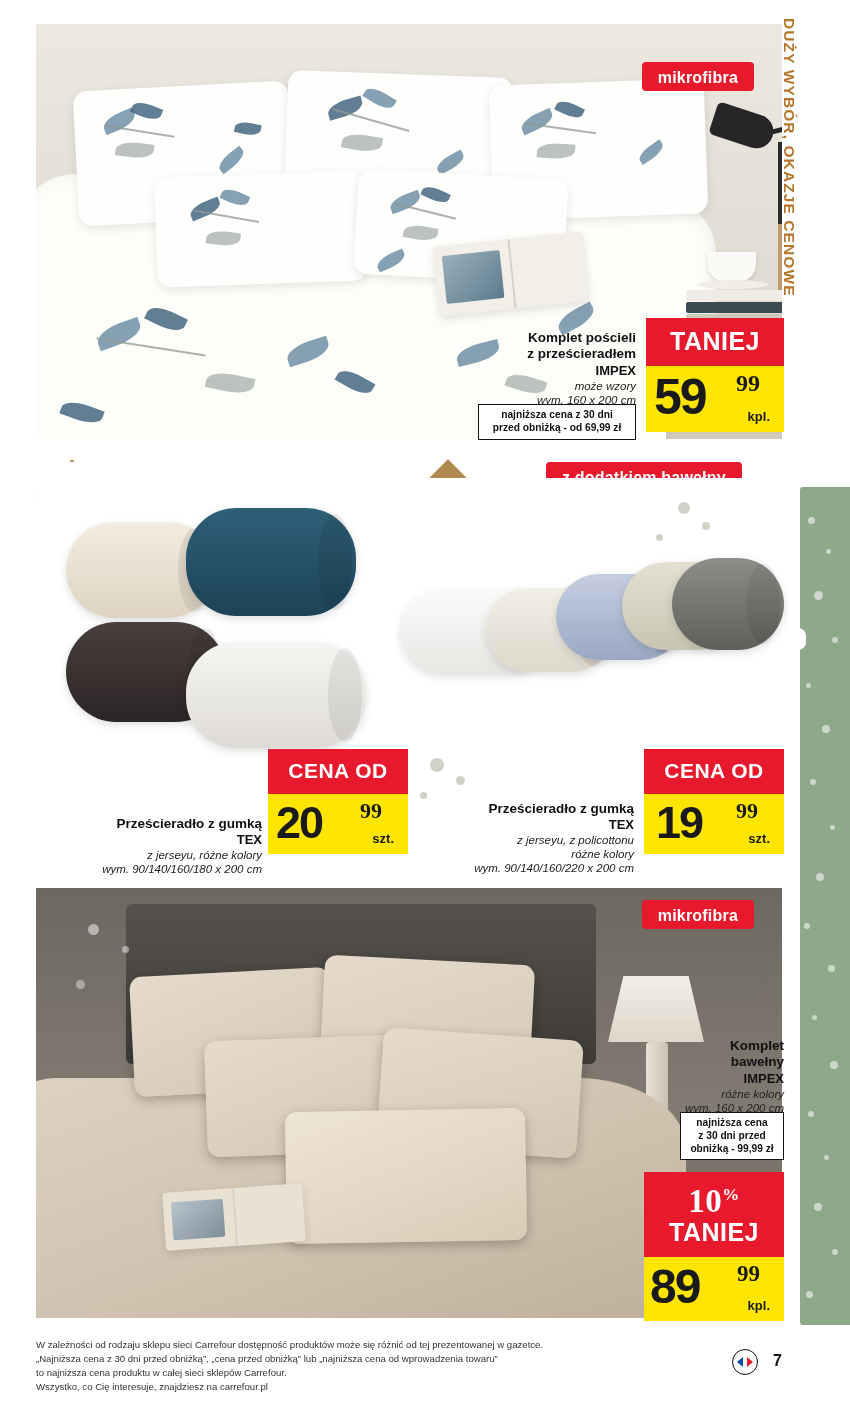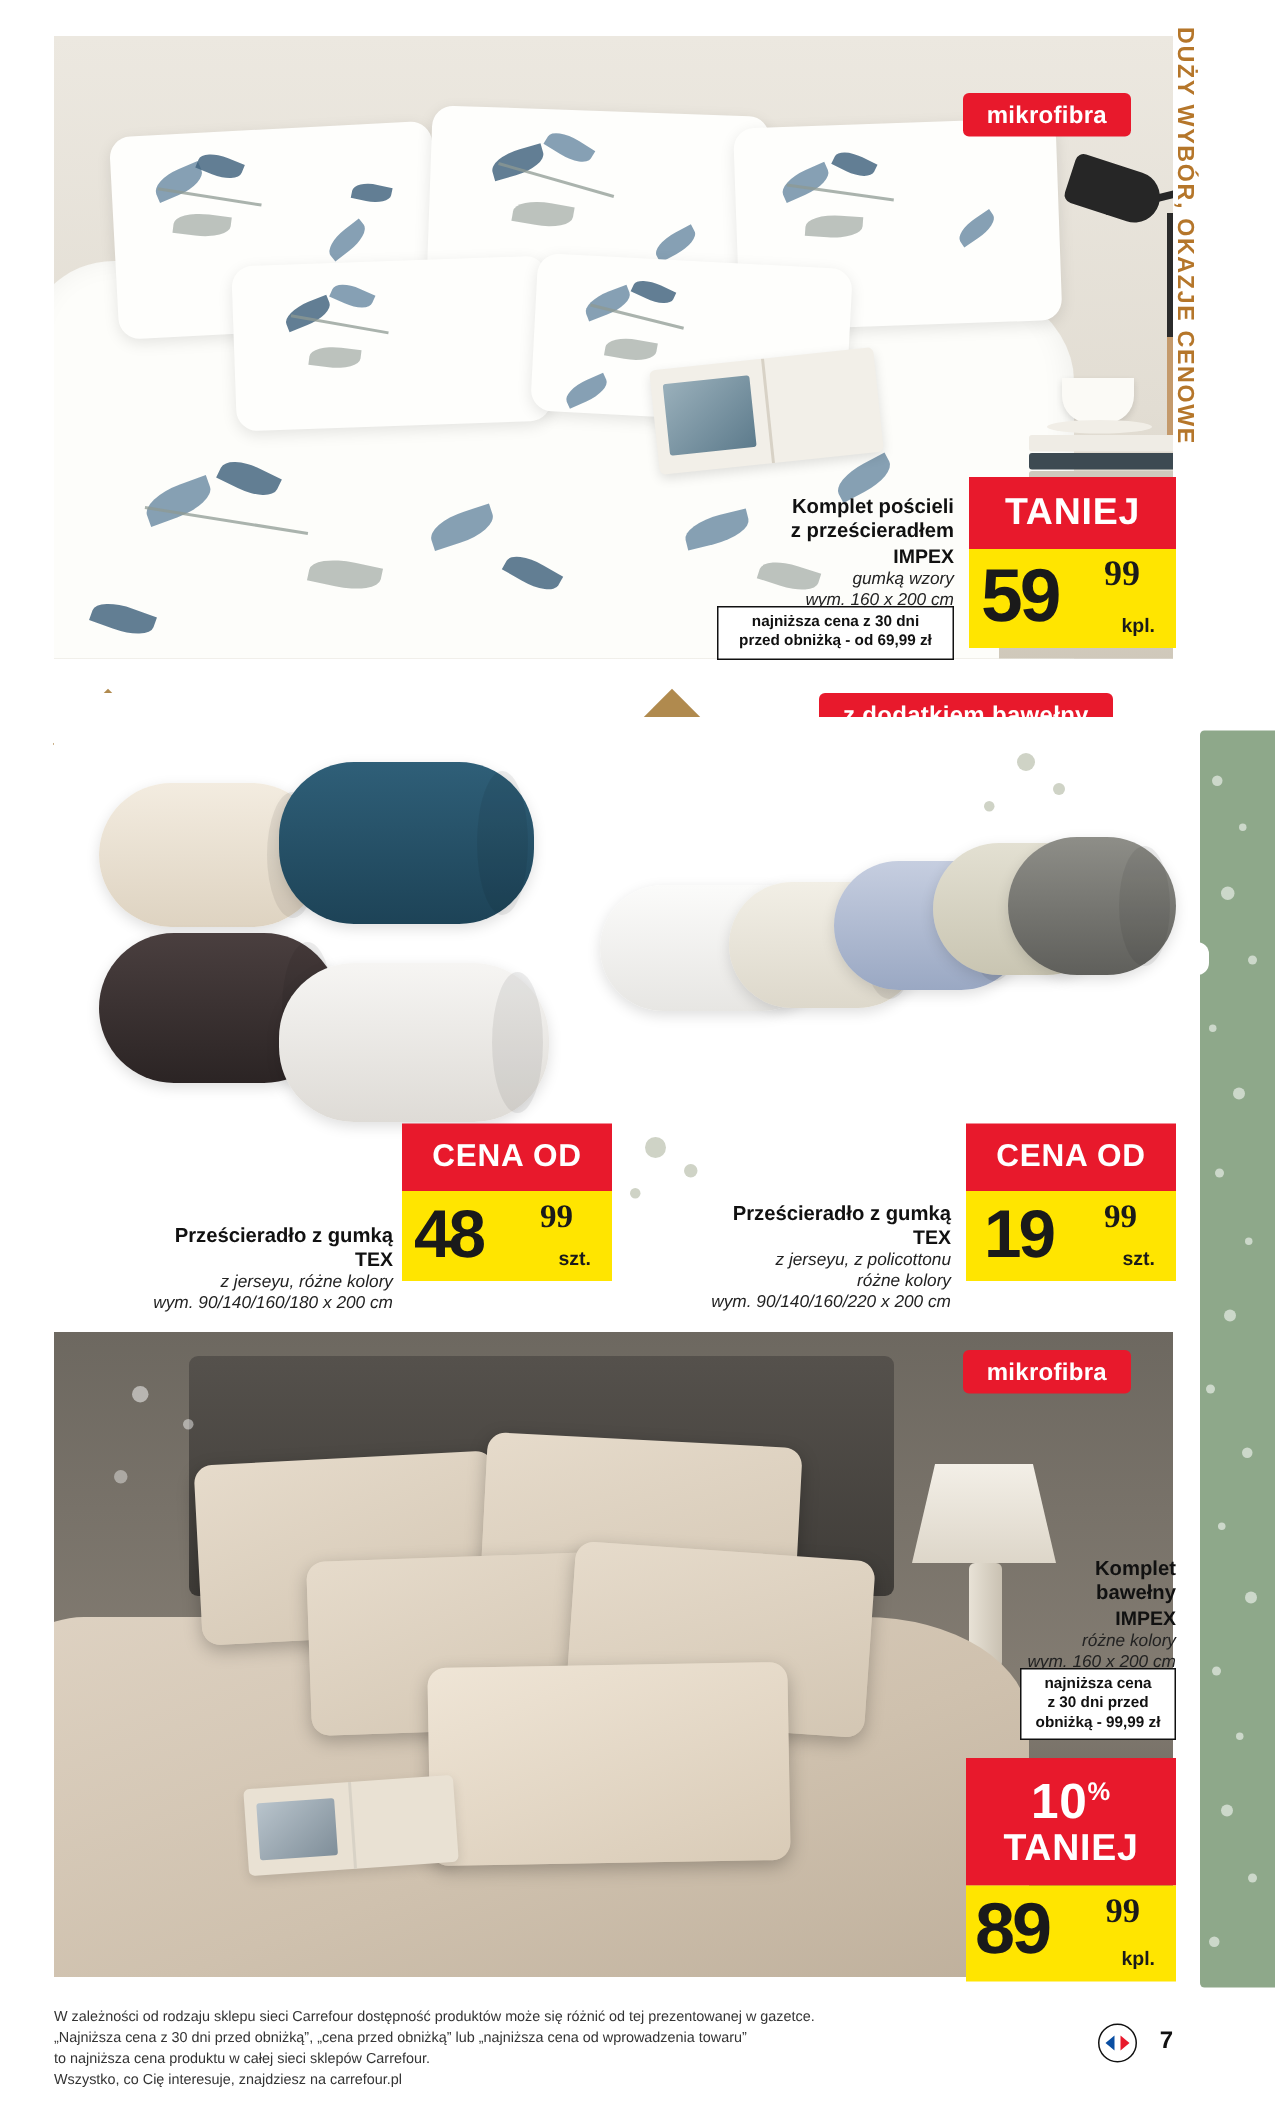--- a/index.html
+++ b/index.html
@@ -255,21 +255,21 @@
   
   .po3 { left: 644px; top: 749px; width: 140px; }
   .po3 .price-top { font-size: 21px; padding: 10px 0 11px; }
   .po3 .price-bottom { height: 60px; }
   .po3 .price-int { font-size: 45px; left: 12px; top: 0; line-height: 58px; }
   .po3 .price-dec { font-size: 22px; top: 4px; right: 26px; }
 
   
   .po4 { left: 644px; top: 1172px; width: 140px; }
   .po4 .price-top { padding: 6px 0 8px; }
-  .po4 .pct { font-size: 33px; line-height: 34px; }
+  .po4 .pct { font-size: 33px; line-height: 34px; font-family: Liberation Serif, serif; }
   .po4 .pct sup { font-size: 17px; vertical-align: super; }
   .po4 .taniej { font-size: 25px; line-height: 29px; padding-bottom: 2px; }
   .po4 .price-bottom { height: 64px; }
   .po4 .price-int { font-size: 48px; left: 6px; top: 0; line-height: 60px; }
   .po4 .price-dec { font-size: 23px; top: 4px; right: 24px; }
 
   
   .prod-text { position: absolute; text-align: right; color: #111; line-height: 1.22; }
   .prod-text .name { font-size: 13.5px; font-weight: bold; }
   .prod-text .brand { font-size: 13px; font-weight: bold; }
@@ -512,21 +512,21 @@
     <div class="cup"></div>
     <div class="saucer"></div>
 
     <div class="pill pill-mikrofibra-1">mikrofibra</div>
   </div>
 
   <div class="prod-text" style="left:440px; top:330px; width:196px;">
     <div class="name">Komplet pościeli</div>
     <div class="name">z prześcieradłem</div>
     <div class="brand">IMPEX</div>
-    <div class="desc">gumką wzory</div>
+    <div class="desc">może wzory</div>
     <div class="desc">wym. 160 x 200 cm</div>
   </div>
   <div class="lowest-box" style="left:478px; top:404px; width:158px;">
     <div>najniższa cena z 30 dni</div>
     <div>przed obniżką - od 69,99 zł</div>
   </div>
 
   <div class="price-box po1">
     <div class="price-top">TANIEJ</div>
     <div class="price-bottom">
@@ -569,21 +569,21 @@
 
   <div class="prod-text" style="left:90px; top:816px; width:172px;">
     <div class="name">Prześcieradło z gumką</div>
     <div class="brand">TEX</div>
     <div class="desc">z jerseyu, różne kolory</div>
     <div class="desc">wym. 90/140/160/180 x 200 cm</div>
   </div>
   <div class="price-box po2">
     <div class="price-top">CENA OD</div>
     <div class="price-bottom">
-      <span class="price-int">48</span>
+      <span class="price-int">20</span>
       <span class="price-dec">99</span>
       <span class="price-unit">szt.</span>
     </div>
   </div>
 
   <div class="prod-text" style="left:462px; top:801px; width:172px;">
     <div class="name">Prześcieradło z gumką</div>
     <div class="brand">TEX</div>
     <div class="desc">z jerseyu, z policottonu</div>
     <div class="desc">różne kolory</div>

